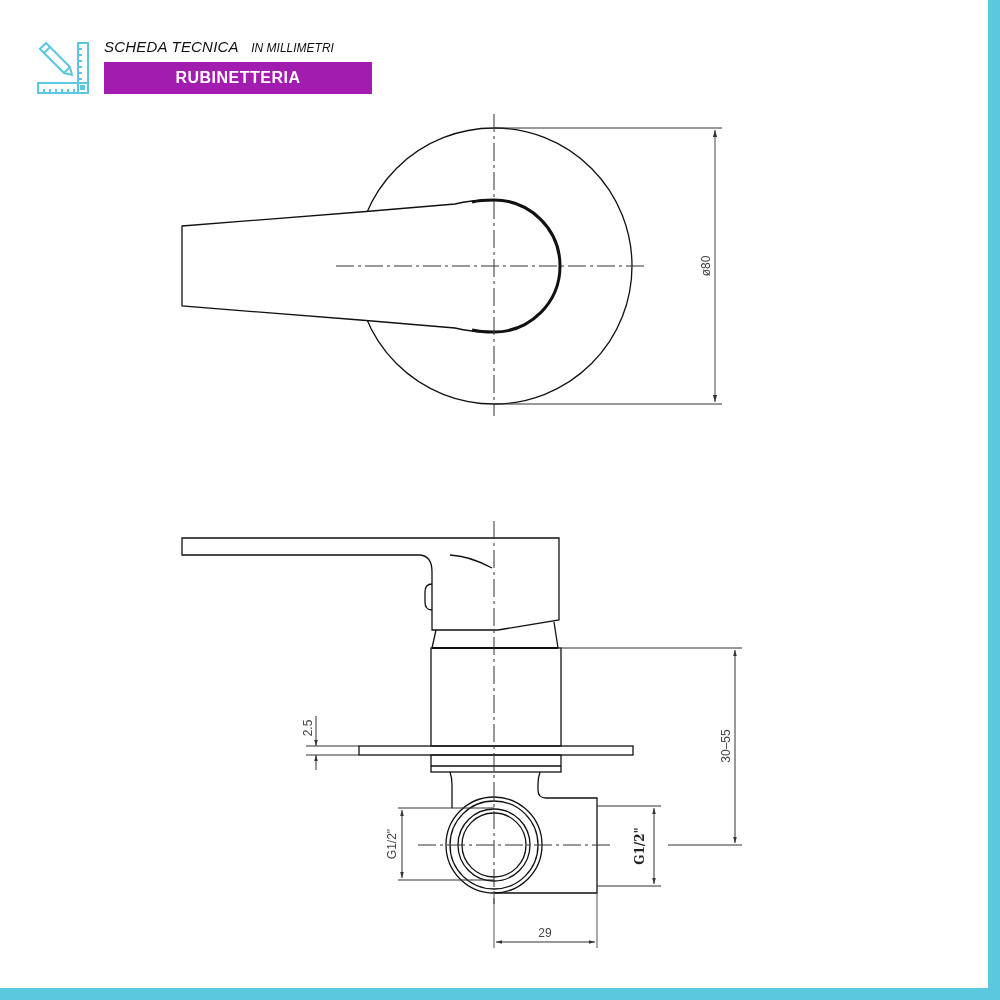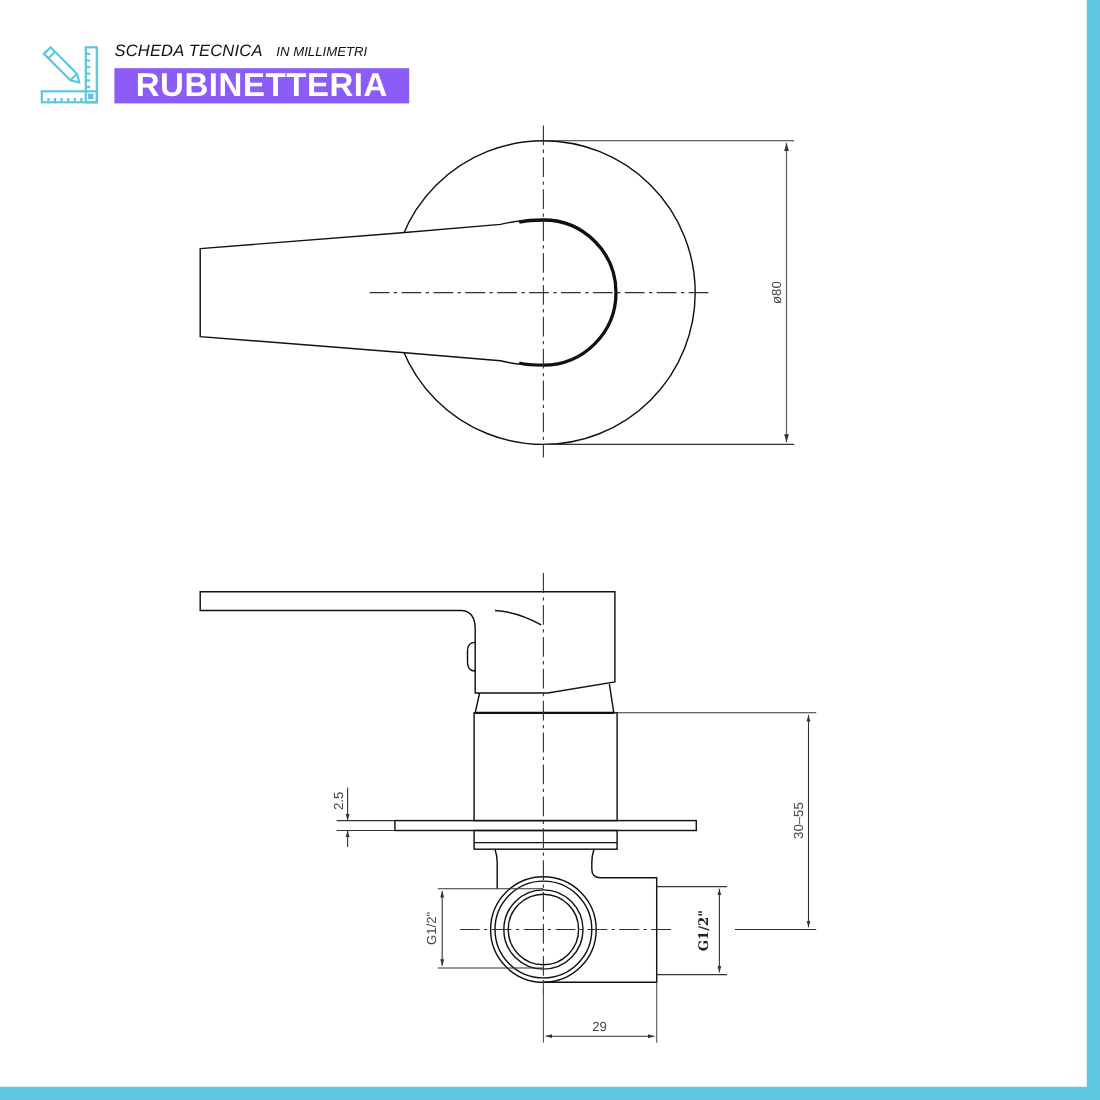--- a/index.html
+++ b/index.html
@@ -4,21 +4,21 @@
 <style>
   html, body { margin: 0; padding: 0; background: #ffffff; }
   body { width: 1000px; height: 1000px; position: relative; overflow: hidden; font-family: "Liberation Sans", sans-serif; }
   .frame-right { position: absolute; left: 988px; top: 0; width: 12px; height: 1000px; background: #5bc8df; }
   .frame-bottom { position: absolute; left: 0; top: 988px; width: 1000px; height: 12px; background: #5bc8df; }
   .header { position: absolute; left: 36px; top: 36px; width: 340px; height: 62px; }
   .logo-icon { position: absolute; left: 0; top: 3px; width: 56px; height: 58px; }
   .subtitle-row { position: absolute; left: 68px; top: 2px; white-space: nowrap; text-align: right; }
   .subtitle-main { font-size: 15px; font-style: italic; color: #111; letter-spacing: 0.2px; }
   .subtitle-unit { font-size: 12px; font-style: italic; color: #111; margin-left: 8px; }
-  .banner { position: absolute; left: 68px; top: 26px; width: 268px; height: 32px; background: #8b5cf6; color: #ffffff; font-weight: bold; font-size: 30px; line-height: 32px; text-align: center; letter-spacing: 0.5px; }
+  .banner { position: absolute; left: 68px; top: 26px; width: 268px; height: 32px; background: #a21caf; color: #ffffff; font-weight: bold; font-size: 16px; line-height: 32px; text-align: center; letter-spacing: 0.5px; }
   .drawing { position: absolute; left: 0; top: 0; width: 1000px; height: 1000px; }
   .dim-text { font-family: "Liberation Sans", sans-serif; font-size: 12px; fill: #444; }
   .dim-text-bold { font-family: "DejaVu Serif", serif; font-size: 12px; fill: #222; font-weight: bold; }
 </style>
 </head>
 <body>
 
 <div class="frame-right"></div>
 <div class="frame-bottom"></div>
 

